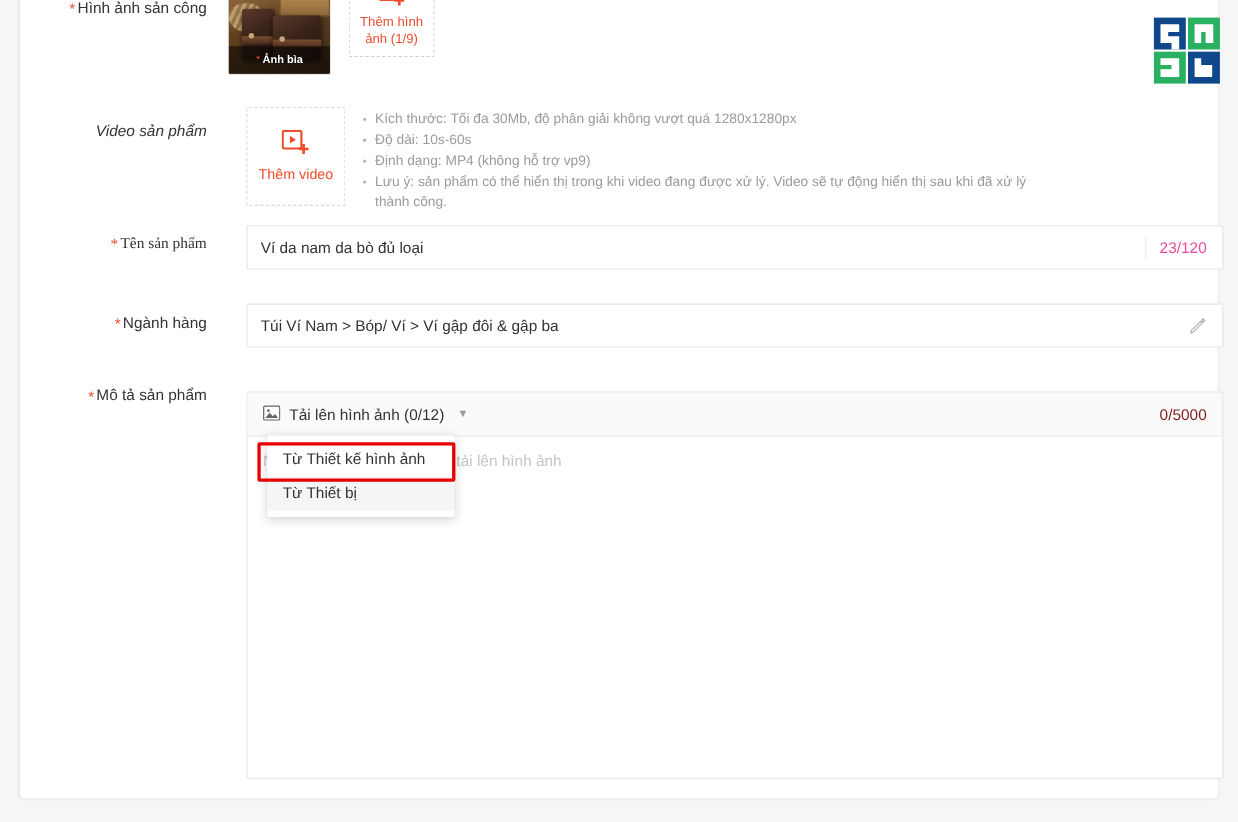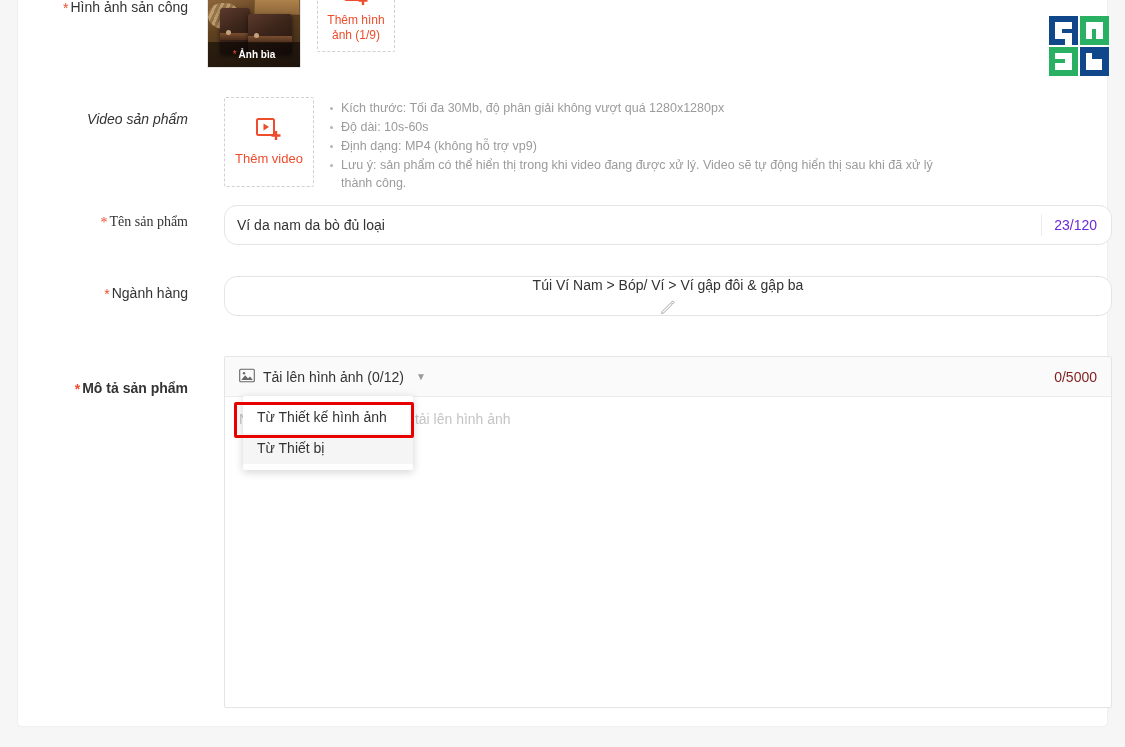--- a/index.html
+++ b/index.html
@@ -217,54 +217,54 @@
   }
 
   
   .input-wrap {
     position: absolute;
     left: 206px;
     height: 40px;
     width: 888px;
     background: #ffffff;
     border: 1px solid #e5e5e5;
-    border-radius: 13px;
+    border-radius: 1px;
     box-sizing: border-box;
     display: flex;
     align-items: center;
   }
   .input-wrap .txt {
     flex: 1;
     padding: 0 12px;
     font-size: 14px;
     color: #333333;
     white-space: nowrap;
     overflow: hidden;
   }
   .counter {
     padding: 0 14px 0 12px;
-    color: #6d28d9;
+    color: #ec4899;
     font-size: 14px;
     border-left: 1px solid #ececec;
     line-height: 22px;
     white-space: nowrap;
   }
   .edit-ico { padding: 0 14px; display: flex; align-items: center; cursor: pointer; }
 
   #row-name { top: 212px; height: 60px; }
   #row-name .label { top: 13px; left: 0; width: 170px; font-family: Liberation Serif, serif; }
   #row-name .input-wrap { top: 5px; }
 
   #row-cat { top: 283px; height: 60px; }
   #row-cat .label { top: 13px; left: 0; width: 170px; }
-  #row-cat .input-wrap { top: 5px; flex-direction: column; }
+  #row-cat .input-wrap { top: 5px; }
 
   
   #row-desc { top: 354px; height: 370px; }
-  #row-desc .label { top: 37px; left: 0; width: 170px; font-weight: bold; }
+  #row-desc .label { top: 8px; left: 0; width: 170px; }
 
   .editor {
     position: absolute;
     left: 206px;
     top: 14px;
     width: 888px;
     height: 352px;
     border: 1px solid #e5e5e5;
     border-radius: 2px;
     box-sizing: border-box;

